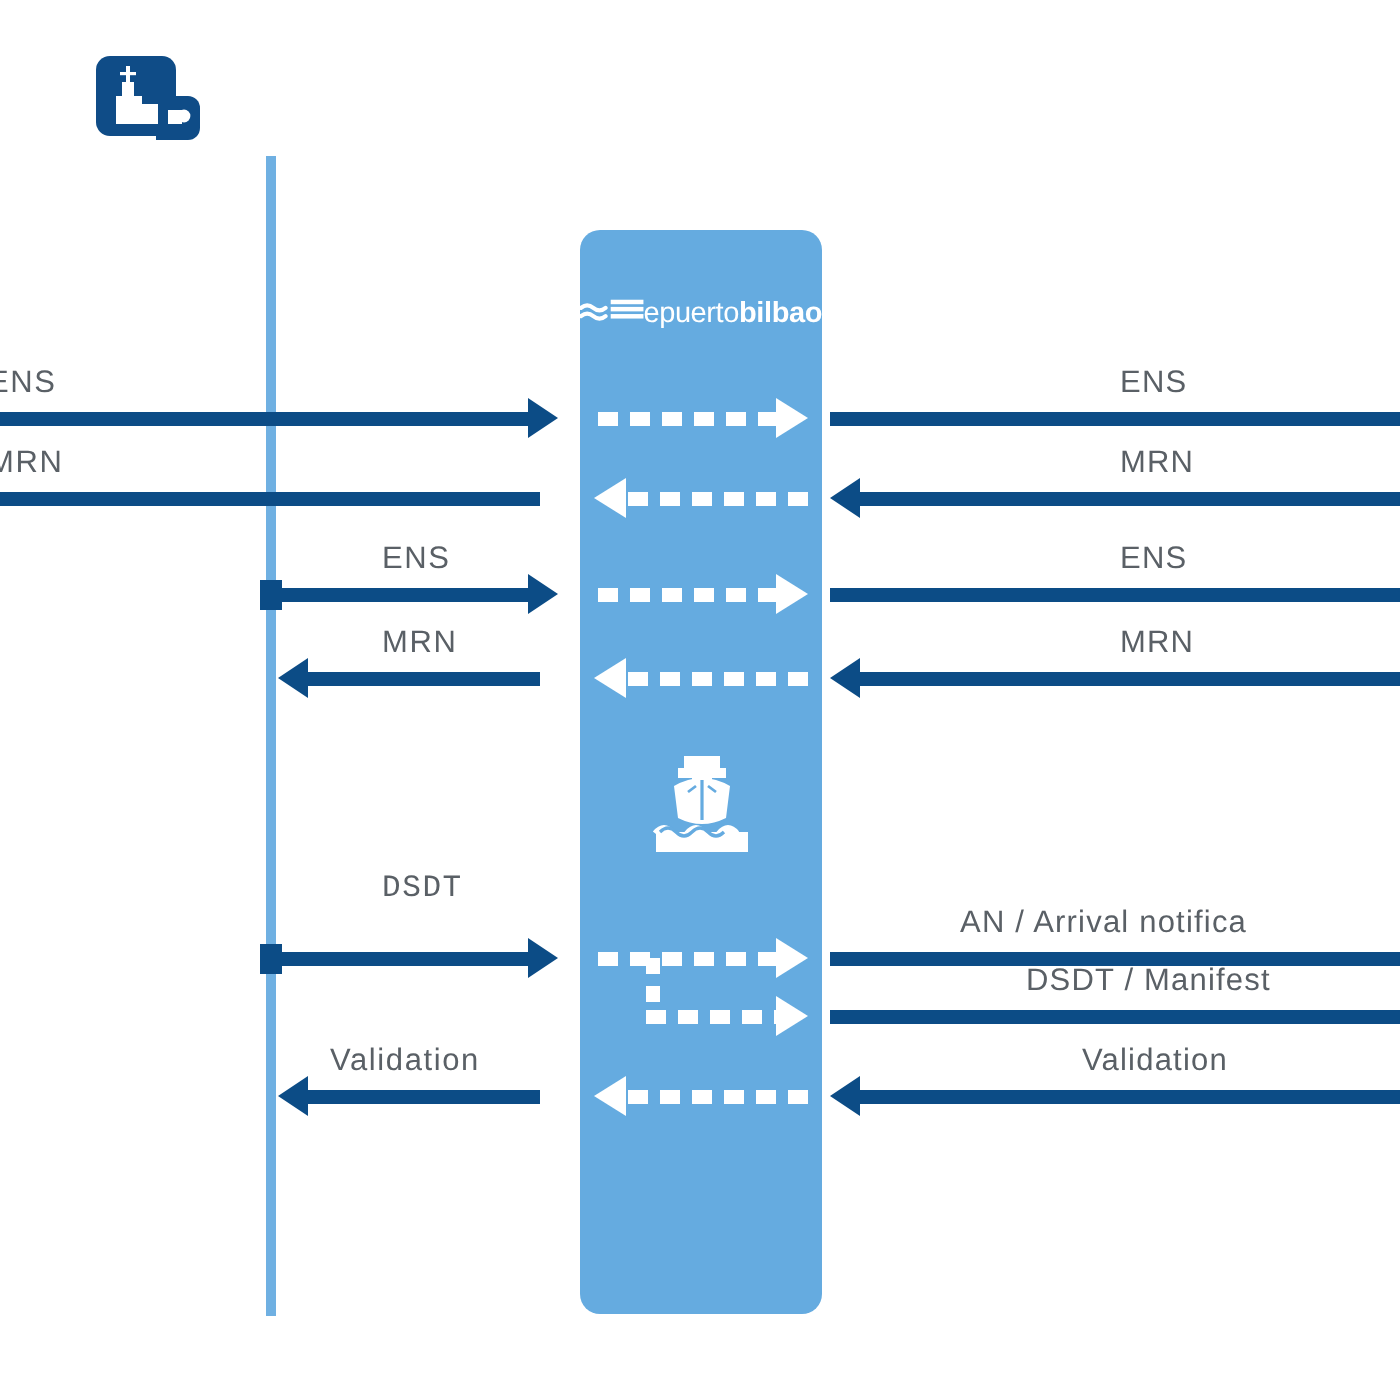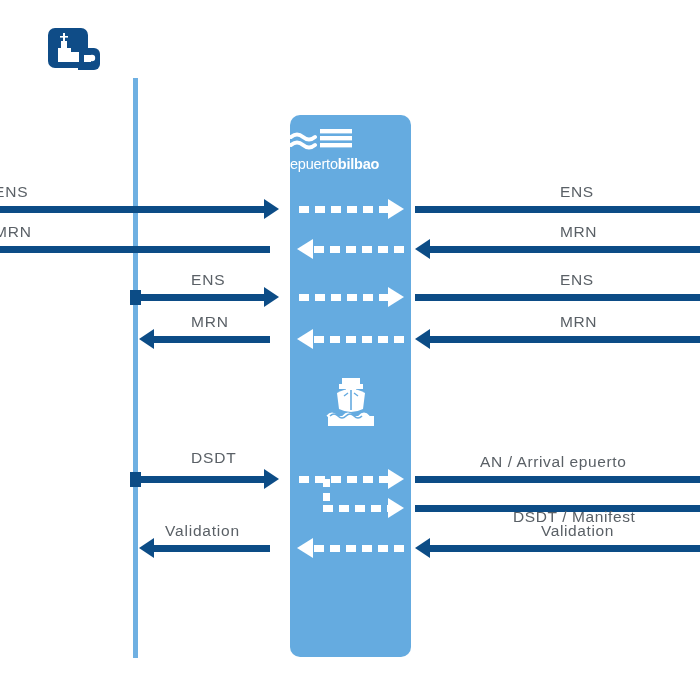--- a/index.html
+++ b/index.html
@@ -48,21 +48,21 @@
   
   .column{
     position:absolute;
     left:290px;top:115px;width:121px;height:542px;
     background:#65abe0;
     border-radius:10px;
     z-index:2;
   }
   .logo-wrap{
     position:absolute;left:290px;top:128px;width:121px;height:56px;
-    z-index:6;display:flex;flex-direction:column;align-items:flex-start;
+    z-index:6;display:flex;align-items:center;
   }
   .logo-mark{width:62px;height:26px;}
   .logo-text{
     color:#ffffff;font-size:14.5px;letter-spacing:-.2px;
     margin-top:2px;white-space:nowrap;
   }
   .logo-text b{font-weight:bold;}
   .ship-wrap{
     position:absolute;left:290px;top:376px;width:121px;height:54px;
     z-index:6;display:flex;align-items:center;justify-content:center;
@@ -193,36 +193,36 @@
   <div class="head-l" style="left:139px;top:329px;"></div>
   <div class="bar" style="left:154px;top:335.5px;width:116px;"></div>
 
   <div class="wh-l" style="left:297px;top:329px;"></div>
   <div class="dash-h" style="left:314px;top:335.5px;width:90px;"></div>
 
   <div class="head-l" style="left:415px;top:329px;"></div>
   <div class="bar" style="left:430px;top:335.5px;width:278px;"></div>
   <div class="msg-label rt" style="left:560px;top:313px;">MRN</div>
 
-  <div class="msg-label" style="left:191px;top:449px;">DSDT</div>
+  <div class="msg-label" style="left:191px;top:435px;font-family:Liberation Mono, monospace;">DSDT</div>
   <div class="stub" style="left:130px;top:471.5px;"></div>
   <div class="bar" style="left:139px;top:475.5px;width:129px;"></div>
   <div class="head-r" style="left:264px;top:469px;"></div>
 
   <div class="dash-h" style="left:299px;top:475.5px;width:92px;"></div>
   <div class="wh-r" style="left:388px;top:469px;"></div>
 
   <div class="dash-v" style="left:323px;top:479px;height:29px;"></div>
   <div class="dash-h" style="left:323px;top:504.5px;width:68px;"></div>
   <div class="wh-r" style="left:388px;top:498px;"></div>
 
-  <div class="msg-label rt" style="left:480px;top:453px;">AN / Arrival epuerto</div>
+  <div class="msg-label rt" style="left:480px;top:453px;">AN / Arrival notifica</div>
   <div class="bar" style="left:415px;top:475.5px;width:293px;"></div>
 
-  <div class="msg-label rt" style="left:513px;top:508px;text-align:right;">DSDT / Manifest</div>
+  <div class="msg-label rt" style="left:513px;top:482px;text-align:right;">DSDT / Manifest</div>
   <div class="bar" style="left:415px;top:504.5px;width:293px;"></div>
 
   <div class="msg-label" style="left:165px;top:522px;">Validation</div>
   <div class="head-l" style="left:139px;top:538px;"></div>
   <div class="bar" style="left:154px;top:544.5px;width:116px;"></div>
 
   <div class="wh-l" style="left:297px;top:538px;"></div>
   <div class="dash-h" style="left:314px;top:544.5px;width:90px;"></div>
 
   <div class="head-l" style="left:415px;top:538px;"></div>

